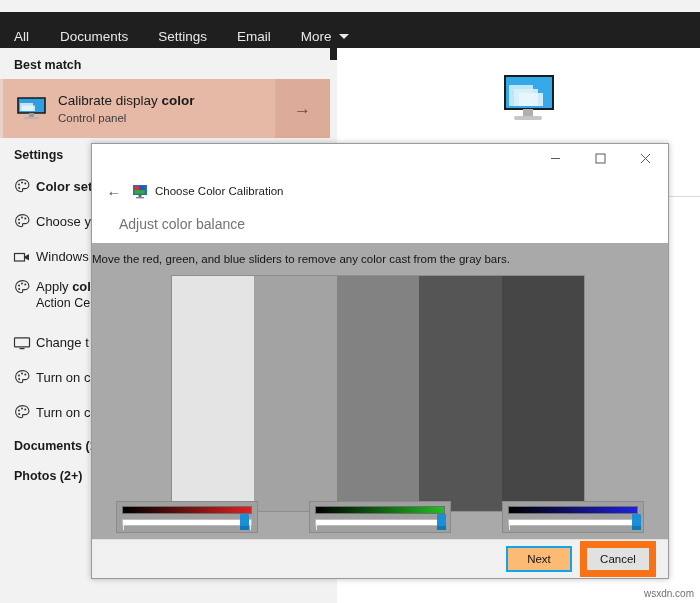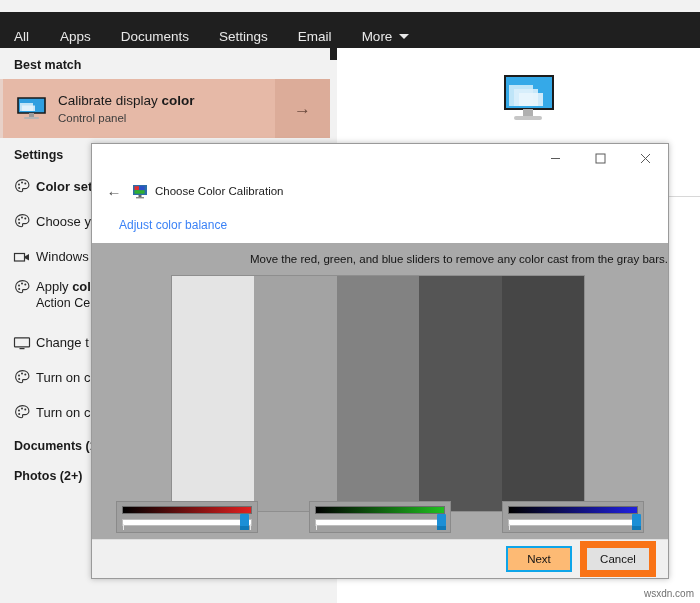--- a/index.html
+++ b/index.html
@@ -110,27 +110,27 @@
   .back-btn{
     width:24px;height:24px;display:flex;align-items:center;justify-content:center;
     color:#4a4a4a;font-size:15px;margin-right:6px;
   }
   .dcc-appicon{width:16px;height:16px;margin-right:7px;}
   .dcc-apptitle{font-size:11.5px;color:#1a1a1a;}
 
   .dcc-heading{
     padding:8px 0 0 27px;background:#ffffff;height:28px;
   }
-  .dcc-heading span{font-size:12px;color:#3b82f6;}
+  .dcc-heading span{font-size:14px;color:#737373;}
 
   .dcc-body{
     flex:1;background:#a9a9a9;position:relative;
   }
   .dcc-instruction{
-    text-align:right;font-size:11.5px;color:#141414;padding-top:10px;
+    text-align:left;font-size:11.5px;color:#141414;padding-top:10px;
   }
   .bars{
     position:absolute;left:79px;top:32px;width:412px;height:235px;display:flex;
     border:1px solid #8e8e8e;
   }
   .bar{flex:1;height:100%;}
 
   .sliders{
     position:absolute;left:24px;right:24px;bottom:8px;height:30px;display:flex;
     justify-content:space-between;
@@ -182,23 +182,20 @@
 </style>
 </head>
 <body>
 
 <div id="search-flyout">
 
   <div class="tabbar">
     <div class="tab first">
       <span>All</span>
       <span class="tab-underline"></span>
-    </div>
-    <div class="tab">
-      <span>Apps</span>
     </div>
     <div class="tab">
       <span>Documents</span>
     </div>
     <div class="tab">
       <span>Settings</span>
     </div>
     <div class="tab">
       <span>Email</span>
     </div>

